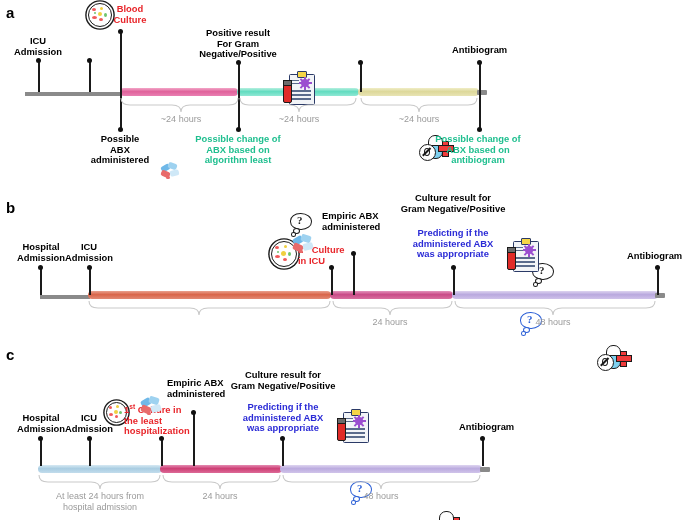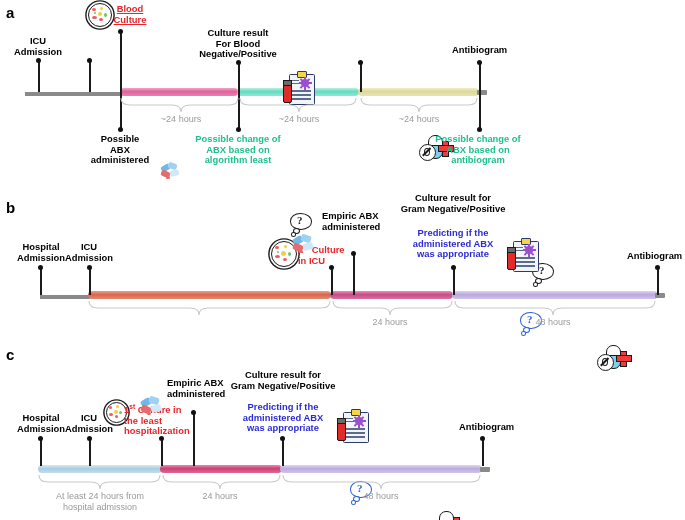--- a/index.html
+++ b/index.html
@@ -118,21 +118,21 @@
   <div class="dot" style="left:118px;top:29px;"></div>
   <div class="icon ico-petri" style="left:88px;top:3px;width:22px;height:22px;">
     <i style="left:3px;top:4px;width:4px;height:3px;background:#f05a5a;"></i>
     <i style="left:11px;top:3px;width:3px;height:3px;background:#f0d040;"></i>
     <i style="left:15px;top:9px;width:3px;height:4px;background:#6fc46f;"></i>
     <i style="left:9px;top:8px;width:4px;height:4px;background:#f0d040;"></i>
     <i style="left:3px;top:12px;width:5px;height:3px;background:#f05a5a;"></i>
     <i style="left:10px;top:14px;width:4px;height:3px;background:#f05a5a;"></i>
     <i style="left:5px;top:8px;width:2px;height:2px;background:#6fc46f;"></i>
   </div>
-  <div class="lbl red" style="left:84px;top:4px;width:92px;text-decoration:underline;">
+  <div class="lbl red" style="left:84px;top:4px;width:92px;">
     <span>Blood</span><br>
     <span>Culture</span>
   </div>
 
   <div class="stem" style="left:120px;top:92px;height:38px;"></div>
   <div class="dot" style="left:118px;top:127px;"></div>
   <div class="lbl" style="left:75px;top:134px;width:90px;">
     <span>Possible</span><br>
     <span>ABX</span><br>
     <span>administered</span>
@@ -141,22 +141,22 @@
     <i style="left:1px;top:2px;width:9px;height:6px;background:#6fb8e8;transform:rotate(-32deg);"></i>
     <i style="left:8px;top:0px;width:9px;height:6px;background:#9ed2f0;transform:rotate(18deg);"></i>
     <i style="left:1px;top:8px;width:9px;height:6px;background:#e86b6b;transform:rotate(24deg);"></i>
     <i style="left:10px;top:7px;width:9px;height:6px;background:#cfe8f7;transform:rotate(-14deg);"></i>
     <i style="left:6px;top:13px;width:4px;height:3px;background:#e86b6b;"></i>
   </div>
 
   <div class="stem" style="left:238px;top:62px;height:30px;"></div>
   <div class="dot" style="left:236px;top:60px;"></div>
   <div class="lbl" style="left:182px;top:28px;width:112px;">
-    <span>Culture result</span><br>
-    <span>For Blood</span><br>
+    <span>Positive result</span><br>
+    <span>For Gram</span><br>
     <span>Negative/Positive</span>
   </div>
   <div class="icon ico-report" style="left:282px;top:27px;width:32px;height:34px;">
     <div class="rep-board" style="left:7px;top:3px;width:24px;height:29px;"></div>
     <div class="rep-clip" style="left:15px;top:0px;width:8px;height:5px;"></div>
     <div class="rep-germ" style="left:19px;top:8px;width:8px;height:8px;">
       <div style="position:absolute;left:3px;top:-2.5px;width:2px;height:13px;background:#9b4fd0;"></div>
       <div style="position:absolute;left:-2.5px;top:3px;width:13px;height:2px;background:#9b4fd0;"></div>
       <div style="position:absolute;left:3px;top:-2.5px;width:2px;height:13px;background:#9b4fd0;transform:rotate(45deg);"></div>
       <div style="position:absolute;left:3px;top:-2.5px;width:2px;height:13px;background:#9b4fd0;transform:rotate(-45deg);"></div>

